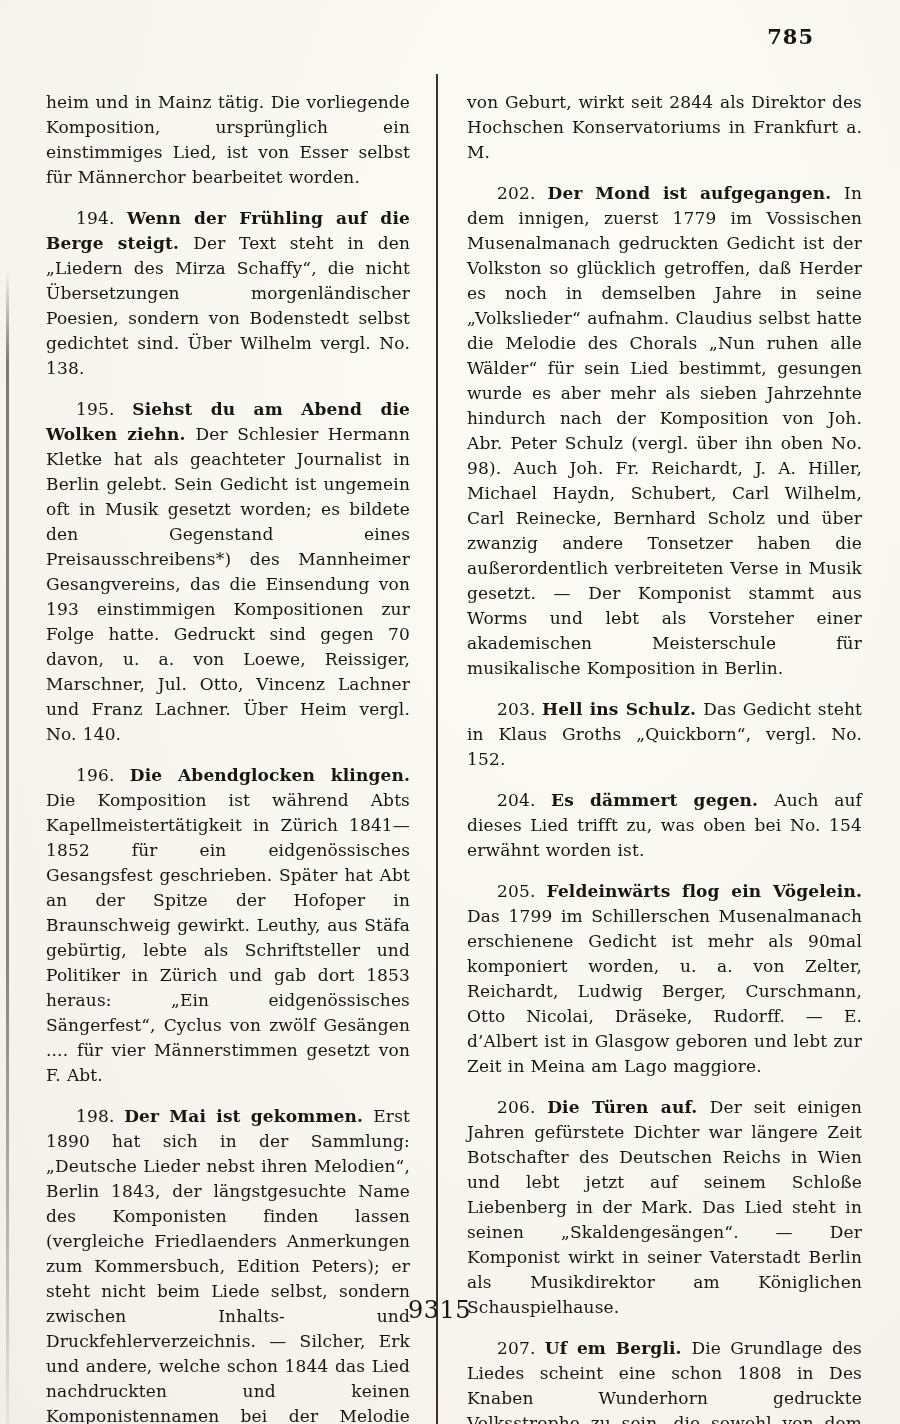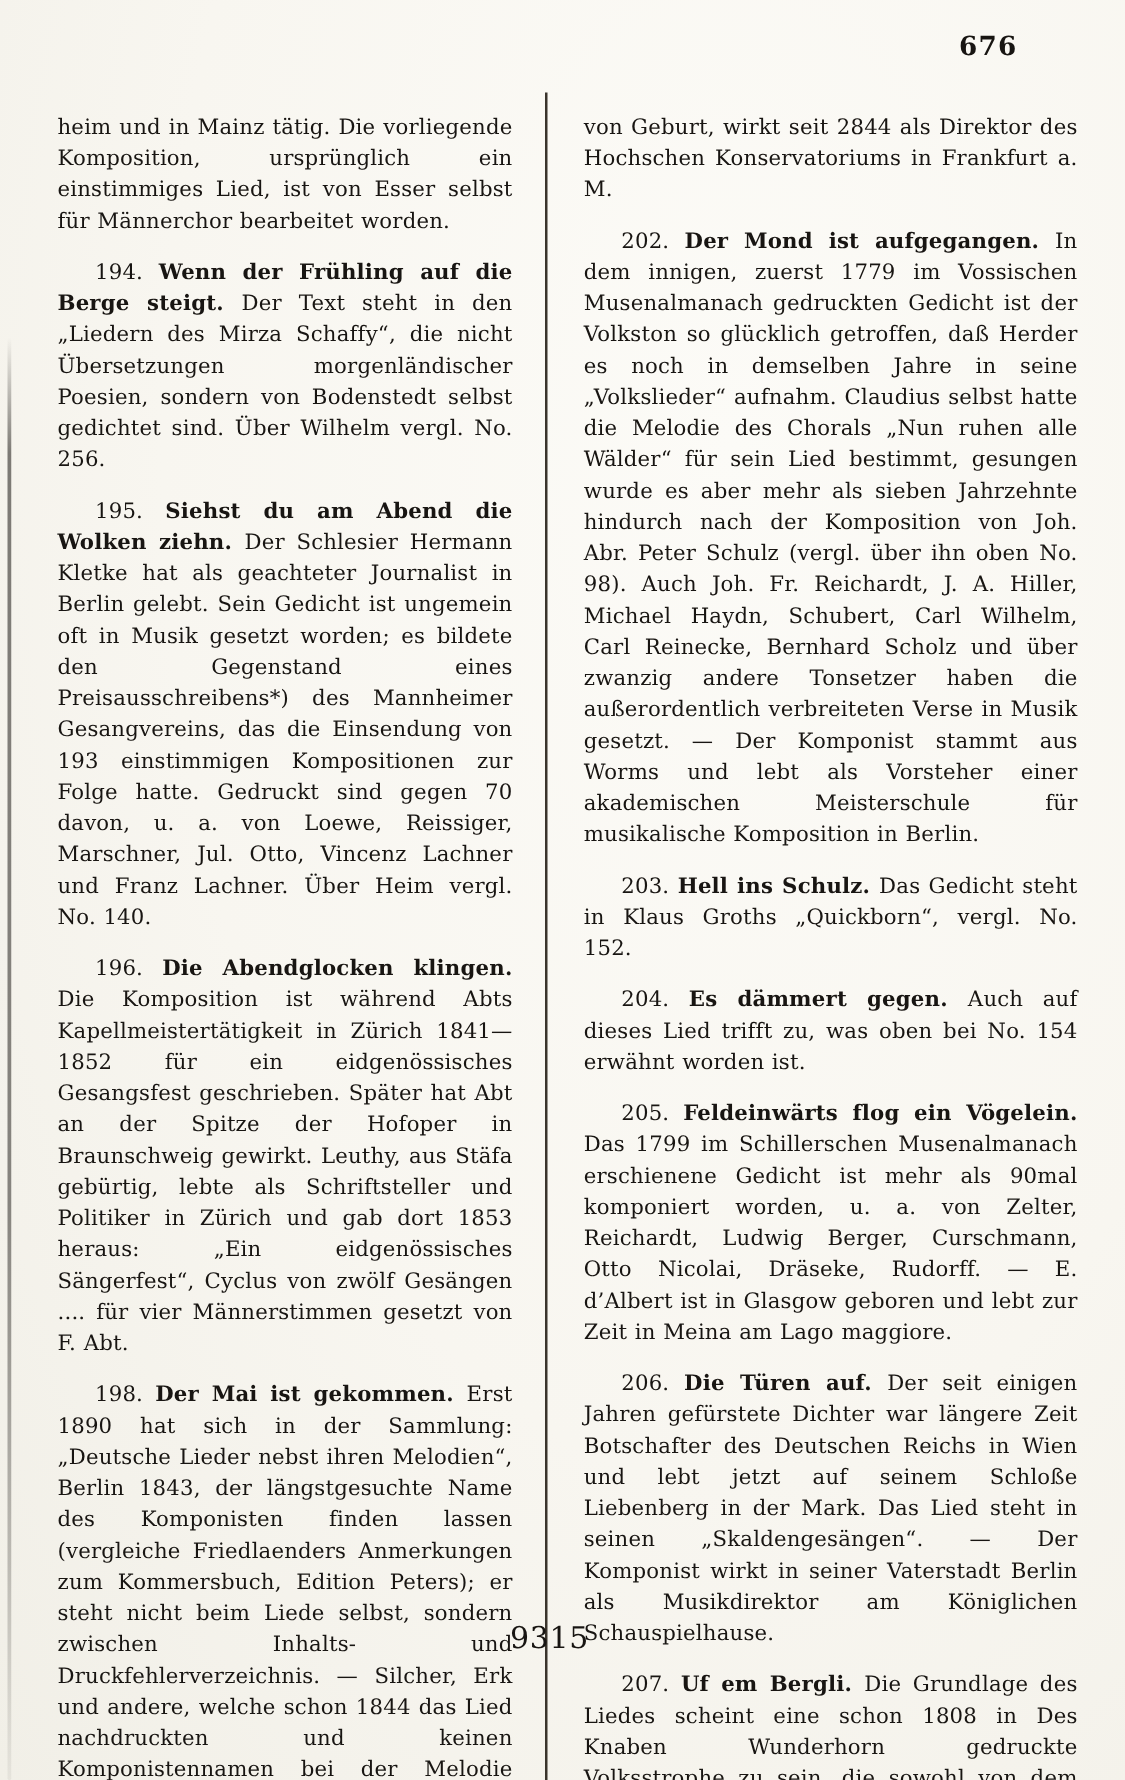--- a/index.html
+++ b/index.html
@@ -87,27 +87,27 @@
     letter-spacing: 0.5px;
   }
 </style>
 </head>
 <body>
 
 <div class="page">
   <div class="scan-edge"></div>
 
   <div class="page-header">
-    <span>676</span>
+    <span>785</span>
   </div>
 
   <div class="columns">
     <div class="col col-left" id="col-left">
         <p class="continuation">heim und in Mainz tätig. Die vorliegende Komposition, ursprünglich ein einstimmiges Lied, ist von Esser selbst für Männerchor bearbeitet worden.</p>
-        <p class="entry"><span class="entry-number">194. </span><span class="entry-title">Wenn der Frühling auf die Berge steigt. </span><span class="entry-body">Der Text steht in den „Liedern des Mirza Schaffy“, die nicht Übersetzungen morgenländischer Poesien, sondern von Bodenstedt selbst gedichtet sind. Über Wilhelm vergl. No. 256.</span></p>
+        <p class="entry"><span class="entry-number">194. </span><span class="entry-title">Wenn der Frühling auf die Berge steigt. </span><span class="entry-body">Der Text steht in den „Liedern des Mirza Schaffy“, die nicht Übersetzungen morgenländischer Poesien, sondern von Bodenstedt selbst gedichtet sind. Über Wilhelm vergl. No. 138.</span></p>
         <p class="entry"><span class="entry-number">195. </span><span class="entry-title">Siehst du am Abend die Wolken ziehn. </span><span class="entry-body">Der Schlesier Hermann Kletke hat als geachteter Journalist in Berlin gelebt. Sein Gedicht ist ungemein oft in Musik gesetzt worden; es bildete den Gegenstand eines Preisausschreibens*) des Mannheimer Gesangvereins, das die Einsendung von 193 einstimmigen Kompositionen zur Folge hatte. Gedruckt sind gegen 70 davon, u. a. von Loewe, Reissiger, Marschner, Jul. Otto, Vincenz Lachner und Franz Lachner. Über Heim vergl. No. 140.</span></p>
         <p class="entry"><span class="entry-number">196. </span><span class="entry-title">Die Abendglocken klingen. </span><span class="entry-body">Die Komposition ist während Abts Kapellmeistertätigkeit in Zürich 1841—1852 für ein eidgenössisches Gesangsfest geschrieben. Später hat Abt an der Spitze der Hofoper in Braunschweig gewirkt. Leuthy, aus Stäfa gebürtig, lebte als Schriftsteller und Politiker in Zürich und gab dort 1853 heraus: „Ein eidgenössisches Sängerfest“, Cyclus von zwölf Gesängen .... für vier Männerstimmen gesetzt von F. Abt.</span></p>
         <p class="entry"><span class="entry-number">198. </span><span class="entry-title">Der Mai ist gekommen. </span><span class="entry-body">Erst 1890 hat sich in der Sammlung: „Deutsche Lieder nebst ihren Melodien“, Berlin 1843, der längstgesuchte Name des Komponisten finden lassen (vergleiche Friedlaenders Anmerkungen zum Kommersbuch, Edition Peters); er steht nicht beim Liede selbst, sondern zwischen Inhalts- und Druckfehlerverzeichnis. — Silcher, Erk und andere, welche schon 1844 das Lied nachdruckten und keinen Komponistennamen bei der Melodie fanden, behalfen sich mit der Bezeichnung: Volksweise, die denn auch bis jetzt dem Liede verblieben ist. Lyra war s. Z. Student in Berlin und starb als Pastor zu Gehrden im Hannoverschen. Die ersten und letzten vier Takte sind dem Volksliede: „Dort unten im Tale läufts Wasser so trüb“ entlehnt.</span></p>
       </div>
     <div class="col col-right" id="col-right">
         <p class="continuation">von Geburt, wirkt seit 2844 als Direktor des Hochschen Konservatoriums in Frankfurt a. M.</p>
         <p class="entry"><span class="entry-number">202. </span><span class="entry-title">Der Mond ist aufgegangen. </span><span class="entry-body">In dem innigen, zuerst 1779 im Vossischen Musenalmanach gedruckten Gedicht ist der Volkston so glücklich getroffen, daß Herder es noch in demselben Jahre in seine „Volkslieder“ aufnahm. Claudius selbst hatte die Melodie des Chorals „Nun ruhen alle Wälder“ für sein Lied bestimmt, gesungen wurde es aber mehr als sieben Jahrzehnte hindurch nach der Komposition von Joh. Abr. Peter Schulz (vergl. über ihn oben No. 98). Auch Joh. Fr. Reichardt, J. A. Hiller, Michael Haydn, Schubert, Carl Wilhelm, Carl Reinecke, Bernhard Scholz und über zwanzig andere Tonsetzer haben die außerordentlich verbreiteten Verse in Musik gesetzt. — Der Komponist stammt aus Worms und lebt als Vorsteher einer akademischen Meisterschule für musikalische Komposition in Berlin.</span></p>
         <p class="entry"><span class="entry-number">203. </span><span class="entry-title">Hell ins Schulz. </span><span class="entry-body">Das Gedicht steht in Klaus Groths „Quickborn“, vergl. No. 152.</span></p>
         <p class="entry"><span class="entry-number">204. </span><span class="entry-title">Es dämmert gegen. </span><span class="entry-body">Auch auf dieses Lied trifft zu, was oben bei No. 154 erwähnt worden ist.</span></p>
         <p class="entry"><span class="entry-number">205. </span><span class="entry-title">Feldeinwärts flog ein Vögelein. </span><span class="entry-body">Das 1799 im Schillerschen Musenalmanach erschienene Gedicht ist mehr als 90mal komponiert worden, u. a. von Zelter, Reichardt, Ludwig Berger, Curschmann, Otto Nicolai, Dräseke, Rudorff. — E. d’Albert ist in Glasgow geboren und lebt zur Zeit in Meina am Lago maggiore.</span></p>

